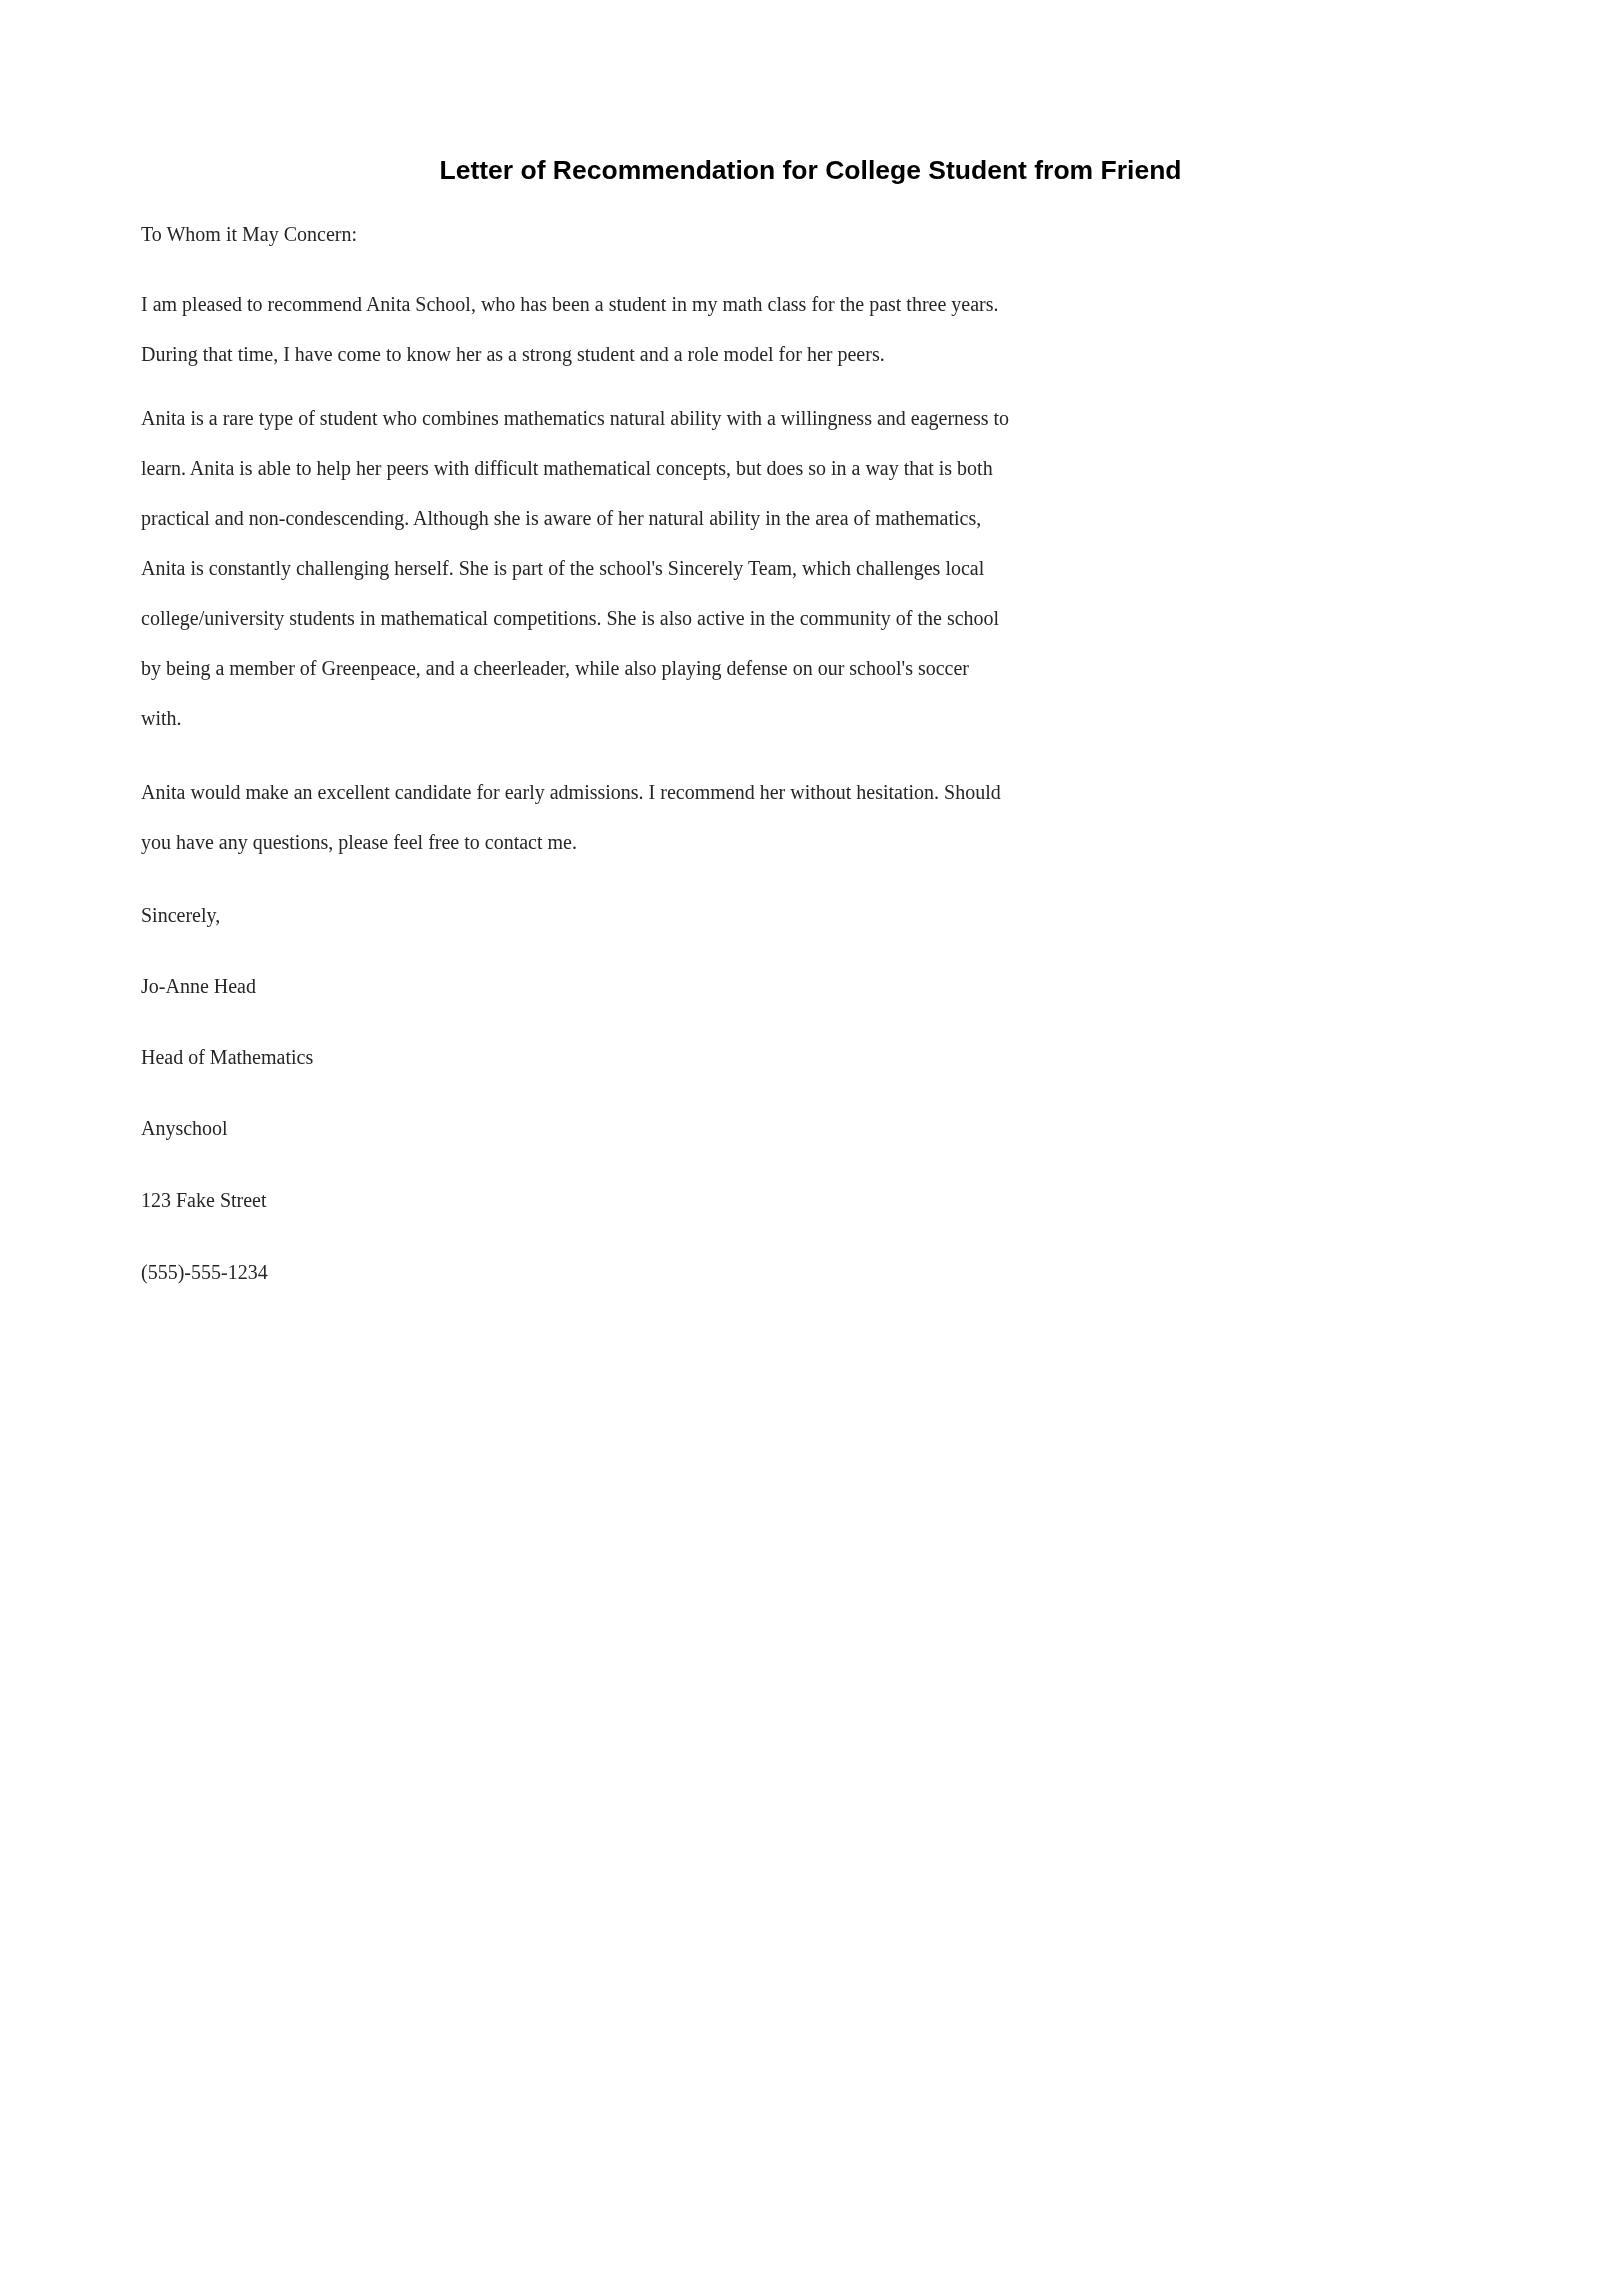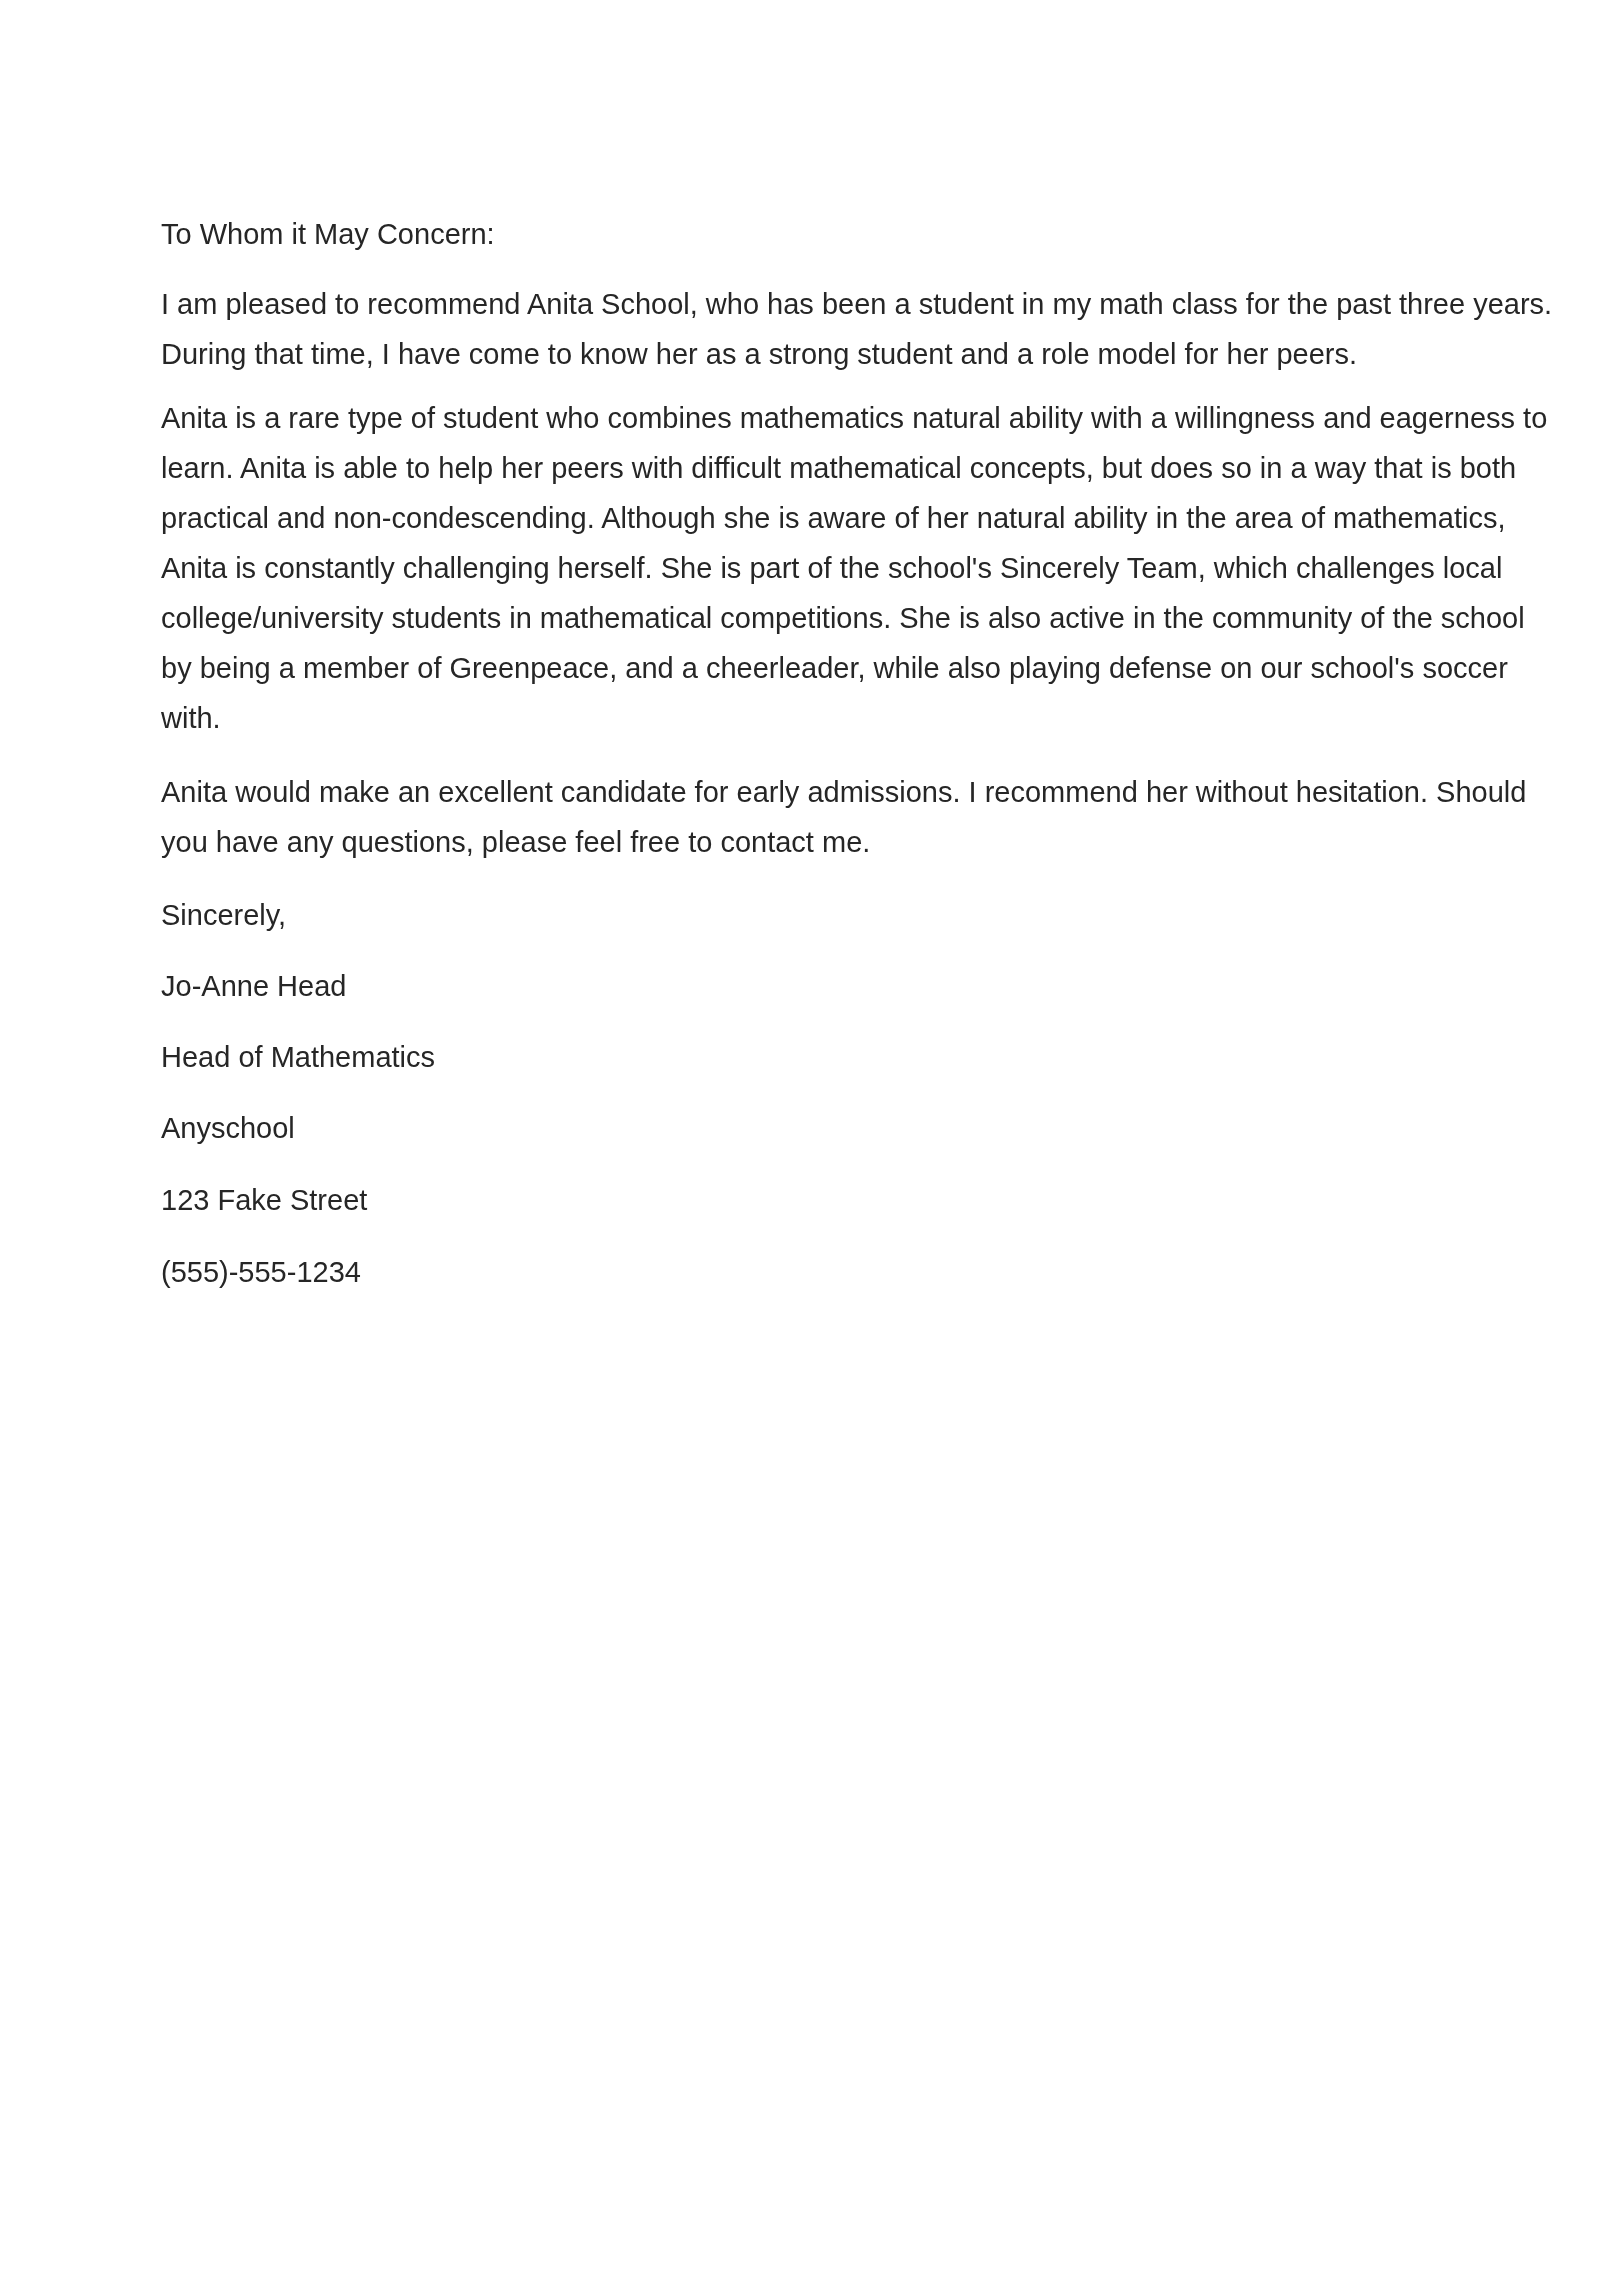--- a/index.html
+++ b/index.html
@@ -4,29 +4,30 @@
 <style>
   html, body { margin: 0; padding: 0; background: #ffffff; }
   body { width: 1621px; height: 2293px; position: relative; overflow: hidden; }
   .page { position: absolute; left: 0; top: 0; width: 1621px; height: 2293px; background: #ffffff; }
   .title {
     position: absolute; left: 0; width: 1621px; top: 153px;
     text-align: center; font-family: "Liberation Sans", sans-serif;
     font-weight: bold; font-size: 26.5px; line-height: 35px; color: #000000;
   }
   .line {
-    position: absolute; left: 161px; white-space: nowrap;
-    font-family: Liberation Sans, sans-serif; font-size: 29px;
+    position: absolute; left: 141px; white-space: nowrap;
+    font-family: Liberation Serif, serif; font-size: 20px;
     line-height: 35px; height: 35px; color: #262626;
   }
 </style>
 </head>
 <body>
 
 <div class="page">
+  <div class="title">Letter of Recommendation for College Student from Friend</div>
 
   <div class="line" style="top:217px">To Whom it May Concern:</div>
 
   <div>
     <div class="line" style="top:287px">I am pleased to recommend Anita School, who has been a student in my math class for the past three years.</div>
     <div class="line" style="top:337px">During that time, I have come to know her as a strong student and a role model for her peers.</div>
   </div>
 
   <div>
     <div class="line" style="top:401px">Anita is a rare type of student who combines mathematics natural ability with a willingness and eagerness to</div>

